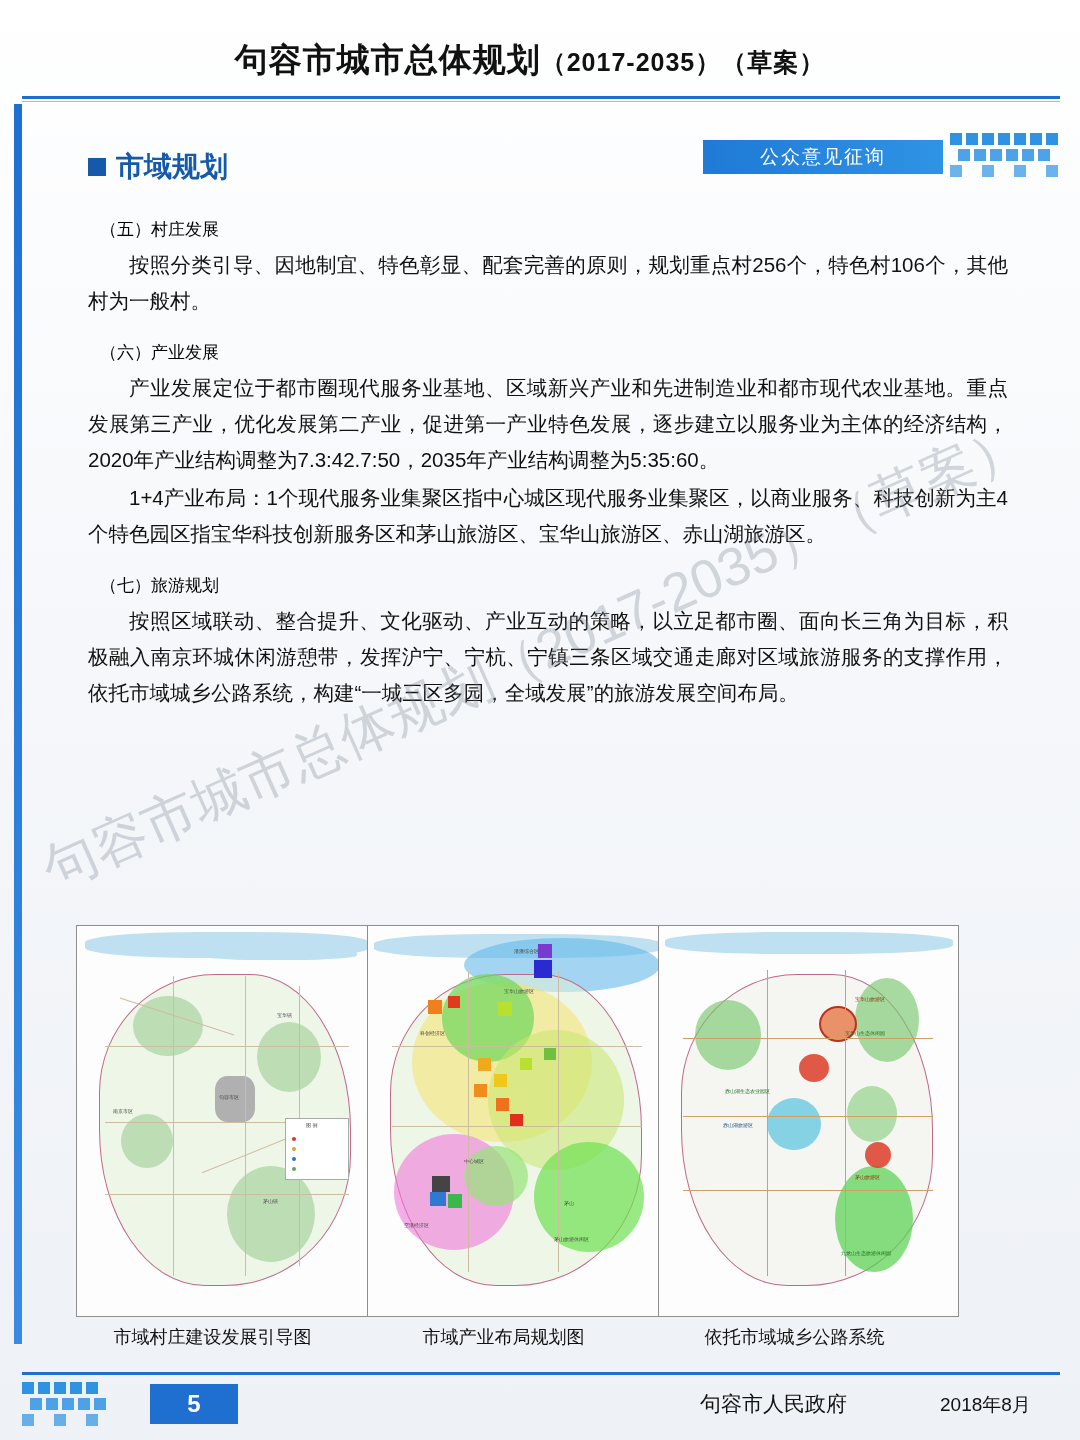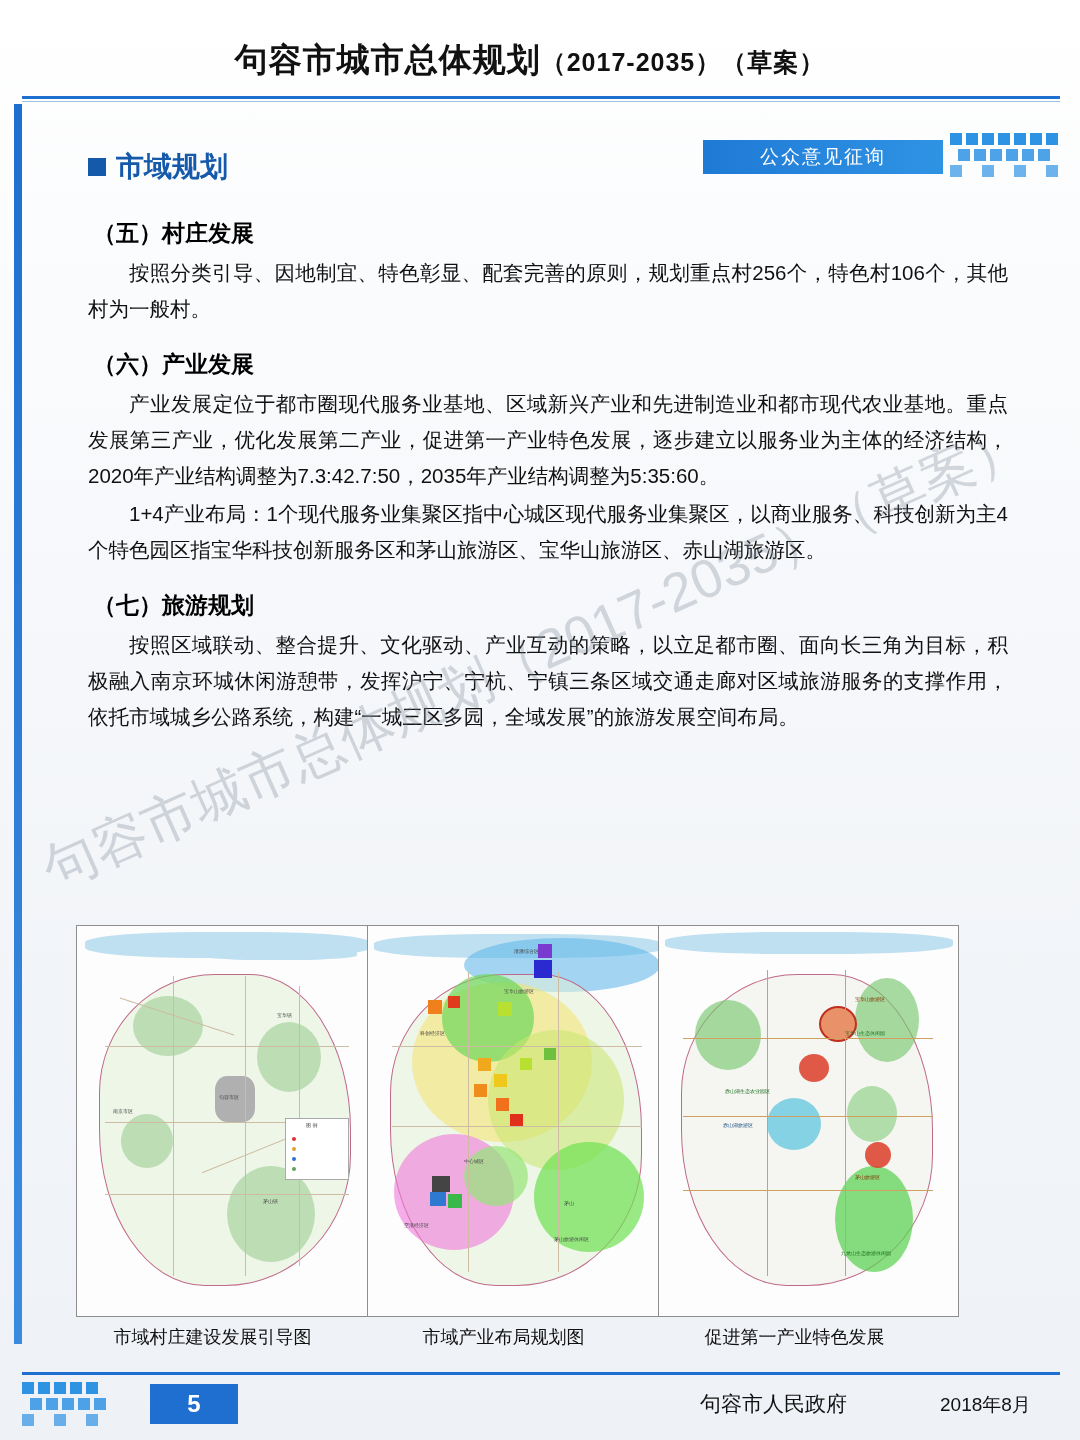--- a/index.html
+++ b/index.html
@@ -56,21 +56,21 @@
   }
   .pixgrid{
     position:absolute;left:950px;top:133px;width:110px;height:48px;
   }
   .pixgrid i{position:absolute;display:block;background:#2f93e4;}
   
   .content{
     position:absolute;left:88px;top:196px;width:920px;
   }
   h3.subhead{
-    font-size:23px;font-weight:bold;margin:22px 0 6px 5px;color:#000;
+    font-size:17px;font-weight:normal;margin:22px 0 6px 12px;color:#000;
   }
   p.para{
     font-size:20.5px;line-height:36px;margin:0 0 2px 0;
     text-align:justify;text-indent:2em;
     color:#111;
   }
   .block{margin-bottom:14px;}
   
   .watermark{
     position:absolute;left:10px;top:470px;width:1070px;height:430px;
@@ -305,21 +305,21 @@
           <i style="left:108px;top:44px;width:1px;height:306px;background:#d0a060;"></i>
           <i style="left:186px;top:44px;width:1px;height:306px;background:#d0a060;"></i>
         </div>
         <div class="tinytext" style="left:196px;top:70px;color:#8b2a00;">宝华山旅游区</div>
         <div class="tinytext" style="left:186px;top:104px;color:#1a6b1a;">宝华山生态休闲园</div>
         <div class="tinytext" style="left:64px;top:196px;color:#15507f;">赤山湖旅游区</div>
         <div class="tinytext" style="left:196px;top:248px;color:#8b2a00;">茅山旅游区</div>
         <div class="tinytext" style="left:182px;top:324px;color:#1a6b1a;">九龙山生态旅游休闲园</div>
         <div class="tinytext" style="left:66px;top:162px;color:#1a6b1a;">赤山湖生态农业园区</div>
       </div>
-      <div class="fig-cap">促进第一产业特色发展</div>
+      <div class="fig-cap">依托市域城乡公路系统</div>
     </div>
 
   </div>
 
   <div class="footer">
     <div class="foot-rule"></div>
     <div class="foot-pix">
       <i style="left:0px;top:0px;width:12px;height:12px;"></i>
       <i style="left:16px;top:0px;width:12px;height:12px;"></i>
       <i style="left:32px;top:0px;width:12px;height:12px;"></i>

